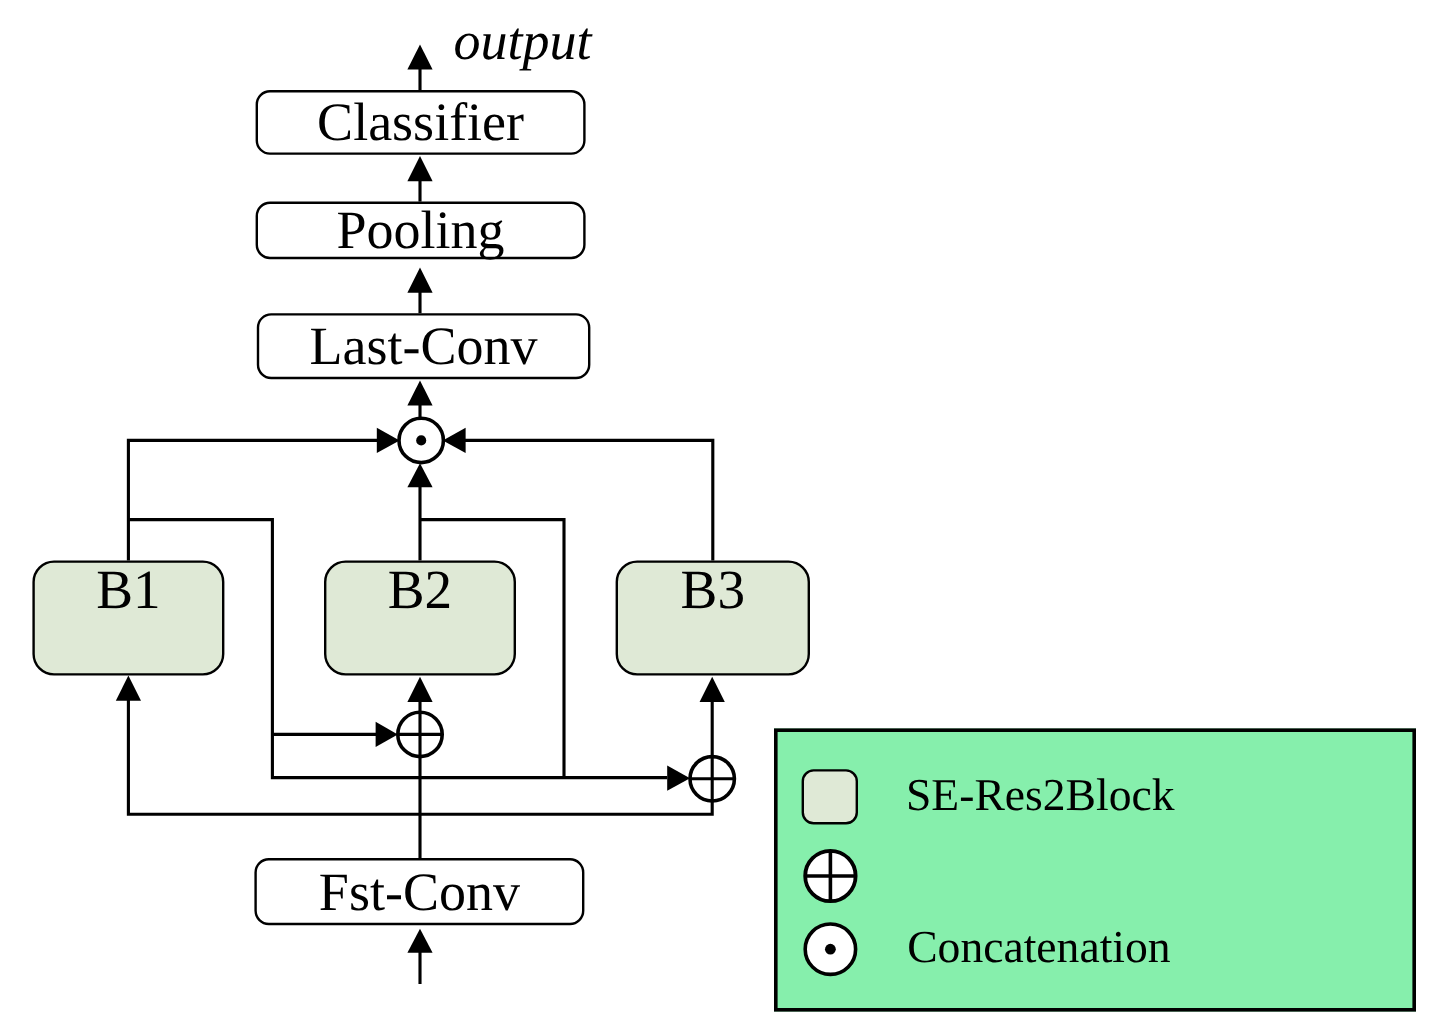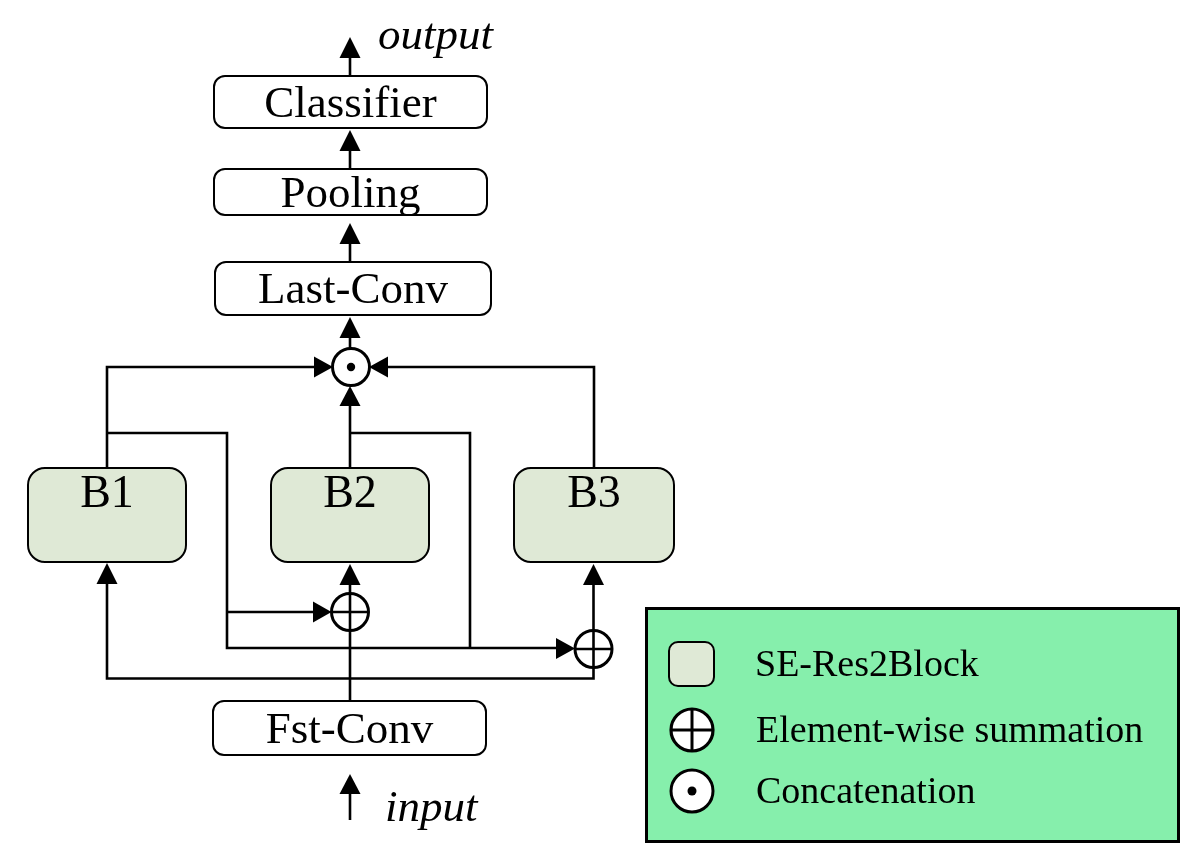--- a/index.html
+++ b/index.html
@@ -104,32 +104,31 @@
     <circle class="node-circle" cx="350" cy="612" r="18.5"></circle>
     <line class="ln" x1="331.5" y1="612" x2="368.5" y2="612"></line>
     <line class="ln" x1="350" y1="593.5" x2="350" y2="630.5"></line>
 
     <circle class="node-circle" cx="593.5" cy="649" r="18.5"></circle>
     <line class="ln" x1="575" y1="649" x2="612" y2="649"></line>
     <line class="ln" x1="593.5" y1="630.5" x2="593.5" y2="667.5"></line>
   </svg>
 
   <div class="io-label" style="left:378px;top:12px;">output</div>
-  <div class="io-label" style="left:385px;top:784px;">input</div>
 
   <div class="box" style="left:213px;top:75px;width:275px;height:54px;">
     <span>Classifier</span>
   </div>
   <div class="box" style="left:213px;top:168px;width:275px;height:48px;">
     <span>Pooling</span>
   </div>
   <div class="box" style="left:214px;top:261px;width:278px;height:55px;">
     <span>Last-Conv</span>
   </div>
-  <div class="box" style="left:212px;top:700px;width:275px;height:56px;">
+  <div class="box" style="left:212px;top:715px;width:275px;height:56px;">
     <span>Fst-Conv</span>
   </div>
 
   <div class="block" style="left:27px;top:467px;width:160px;height:96px;">
     <span>B1</span>
   </div>
   <div class="block" style="left:270px;top:467px;width:160px;height:96px;">
     <span>B2</span>
   </div>
   <div class="block" style="left:513px;top:467px;width:162px;height:96px;">
@@ -140,21 +139,20 @@
     <div class="legend-row" style="top:26px;height:56px;">
       <div class="swatch"></div>
       <div class="legend-label">SE-Res2Block</div>
     </div>
     <div class="legend-row" style="top:94px;height:52px;">
       <svg class="sym" width="48" height="48" viewBox="0 0 48 48">
         <circle cx="24" cy="24" r="21" fill="#ffffff" stroke="#000" stroke-width="3.2"></circle>
         <line x1="3" y1="24" x2="45" y2="24" stroke="#000" stroke-width="3"></line>
         <line x1="24" y1="3" x2="24" y2="45" stroke="#000" stroke-width="3"></line>
       </svg>
-      <div class="legend-label">Element-wise summation</div>
     </div>
     <div class="legend-row" style="top:155px;height:52px;">
       <svg class="sym" width="48" height="48" viewBox="0 0 48 48">
         <circle cx="24" cy="24" r="21" fill="#ffffff" stroke="#000" stroke-width="3"></circle>
         <circle cx="24" cy="24" r="4.5" fill="#000"></circle>
       </svg>
       <div class="legend-label">Concatenation</div>
     </div>
   </div>
 

